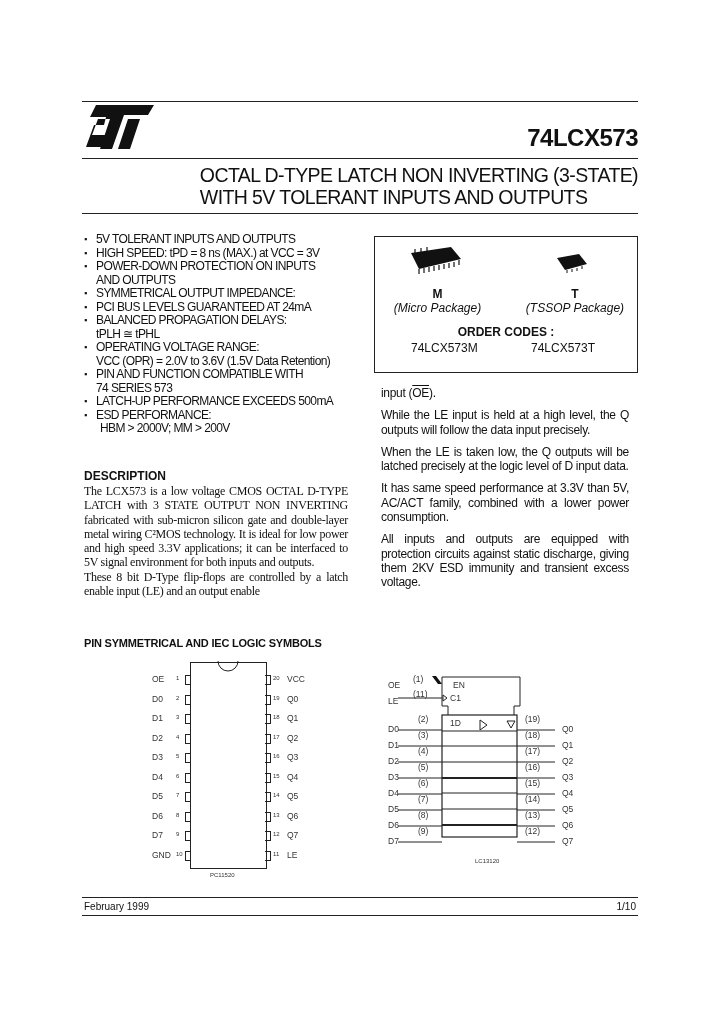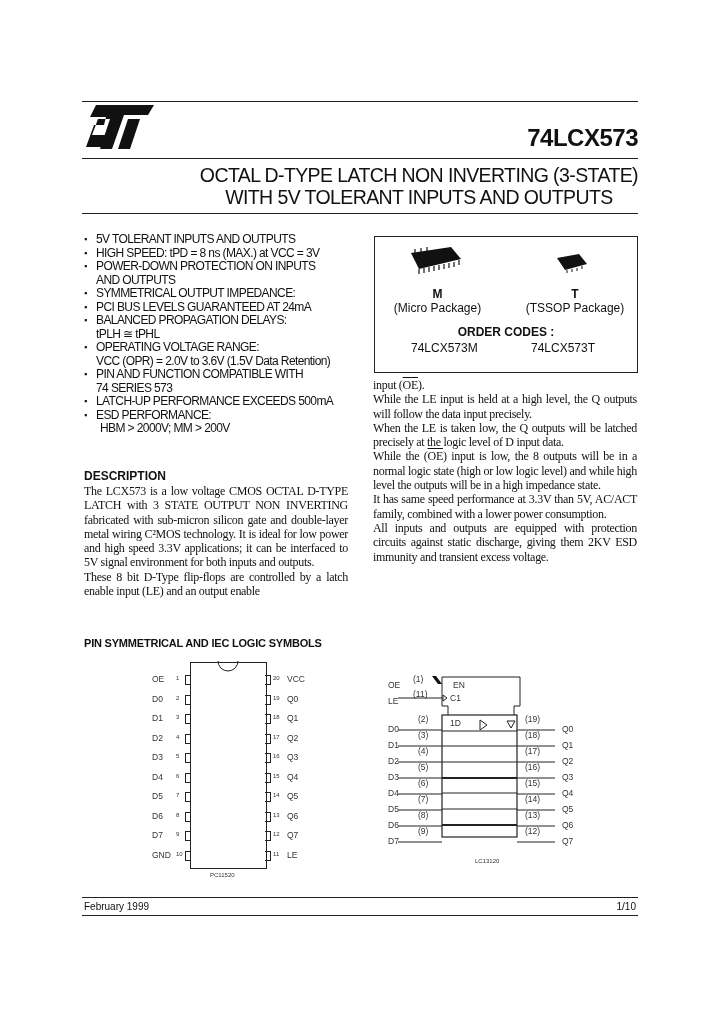--- a/index.html
+++ b/index.html
@@ -1,37 +1,37 @@
 <!DOCTYPE html>
 <html><head>
 <meta charset="utf-8">
 <style>
   html,body{margin:0;padding:0;background:#fff;}
   body{width:720px;height:1012px;position:relative;font-family:"Liberation Sans",sans-serif;color:#111;overflow:hidden;}
   .abs{position:absolute;}
   .hr{position:absolute;left:82px;width:556px;height:1px;background:#222;}
   .logo{left:86px;top:105px;width:68px;height:46px;}
   .part{right:82px;top:124px;font-size:24px;font-weight:bold;letter-spacing:-0.5px;}
-  .title{right:82px;top:164px;text-align:center;font-size:19.5px;line-height:22px;letter-spacing:-0.6px;}
+  .title{right:82px;top:164px;text-align:left;font-size:19.5px;line-height:22px;letter-spacing:-0.6px;}
   .features{left:84px;top:233px;width:280px;font-size:12px;line-height:13.5px;letter-spacing:-0.6px;}
   .feat{position:relative;padding-left:12px;}
   .feat .b{position:absolute;left:0;top:0;font-size:9px;}
   .feat .l2{display:block;}
   .pkgbox{left:374px;top:236px;width:262px;height:135px;border:1px solid #222;}
   .pkg-m{left:30px;top:10px;width:58px;height:28px;}
   .pkg-t{left:180px;top:15px;width:34px;height:22px;}
   .pkg-letter{font-size:12px;font-weight:bold;text-align:center;}
-  .pkg-name{font-size:12px;text-align:center;}
+  .pkg-name{font-size:12px;text-align:center;font-style:italic;}
   .oc-title{left:0;width:262px;top:88px;font-size:12px;font-weight:bold;text-align:center;}
   .oc{font-size:12px;top:104px;}
   .desc-h{left:84px;top:469px;font-size:12px;font-weight:bold;}
   .desc{left:84px;top:484px;width:264px;font-size:12px;line-height:14.3px;text-align:justify;letter-spacing:-0.3px;font-family:Liberation Serif, serif;}
   .desc p{margin:0;}
   .right{left:373px;top:378px;width:264px;font-size:12px;line-height:14.3px;text-align:justify;letter-spacing:-0.3px;}
-  .right p{margin:0;font-family:Liberation Serif, serif;}
+  .right p{margin:8px;}
   .ovl{text-decoration:overline;}
   .sec-h{left:84px;top:637px;font-size:11px;font-weight:bold;letter-spacing:-0.2px;}
   .chip{left:190px;top:662px;width:75px;height:206px;border:1px solid #222;border-top:none;}
   .pin-label{position:absolute;font-size:8.5px;color:#333;}
   .footer-l{left:84px;top:901px;font-size:10px;}
   .footer-r{right:84px;top:901px;font-size:10px;}
   .iec-txt{position:absolute;font-size:8.5px;color:#333;}
 </style>
 </head>
 <body>
@@ -104,21 +104,20 @@
 
 <div class="abs desc-h">DESCRIPTION</div>
 <div class="abs desc">
   <p>The LCX573 is a low voltage CMOS OCTAL D-TYPE LATCH with 3 STATE OUTPUT NON INVERTING fabricated with sub-micron silicon gate and double-layer metal wiring C²MOS technology.  It is ideal for low power and high speed 3.3V applications; it can be interfaced to 5V signal environment for both inputs and outputs.</p>
   <p>These 8 bit D-Type flip-flops are controlled by a latch enable input (LE) and an output enable</p>
 </div>
 <div class="abs right">
   <p><span>input (</span><span class="ovl">OE</span><span>).</span></p>
   <p>While the LE input is held at a high level, the Q outputs will follow the data input precisely.</p>
   <p>When the LE is taken low, the Q outputs will be latched precisely at the logic level of D input data.</p>
-  <p><span>While the (</span><span class="ovl">OE</span><span>) input is low, the 8 outputs will be in a normal logic state (high or low logic level) and while high level the outputs will be in a high impedance state.</span></p>
   <p>It has same speed performance at 3.3V than 5V, AC/ACT family, combined with a lower power consumption.</p>
   <p>All inputs and outputs are equipped with protection circuits against static discharge, giving them 2KV ESD immunity and transient excess voltage.</p>
 </div>
 
 <div class="abs sec-h">PIN SYMMETRICAL AND IEC LOGIC SYMBOLS</div>
 
 <div class="abs chip">
   <svg class="abs" style="left:26px;top:-1px" width="22" height="12">
       <path d="M1,0 A10,10 0 0 0 21,0" fill="none" stroke="#222"></path>
     </svg>

